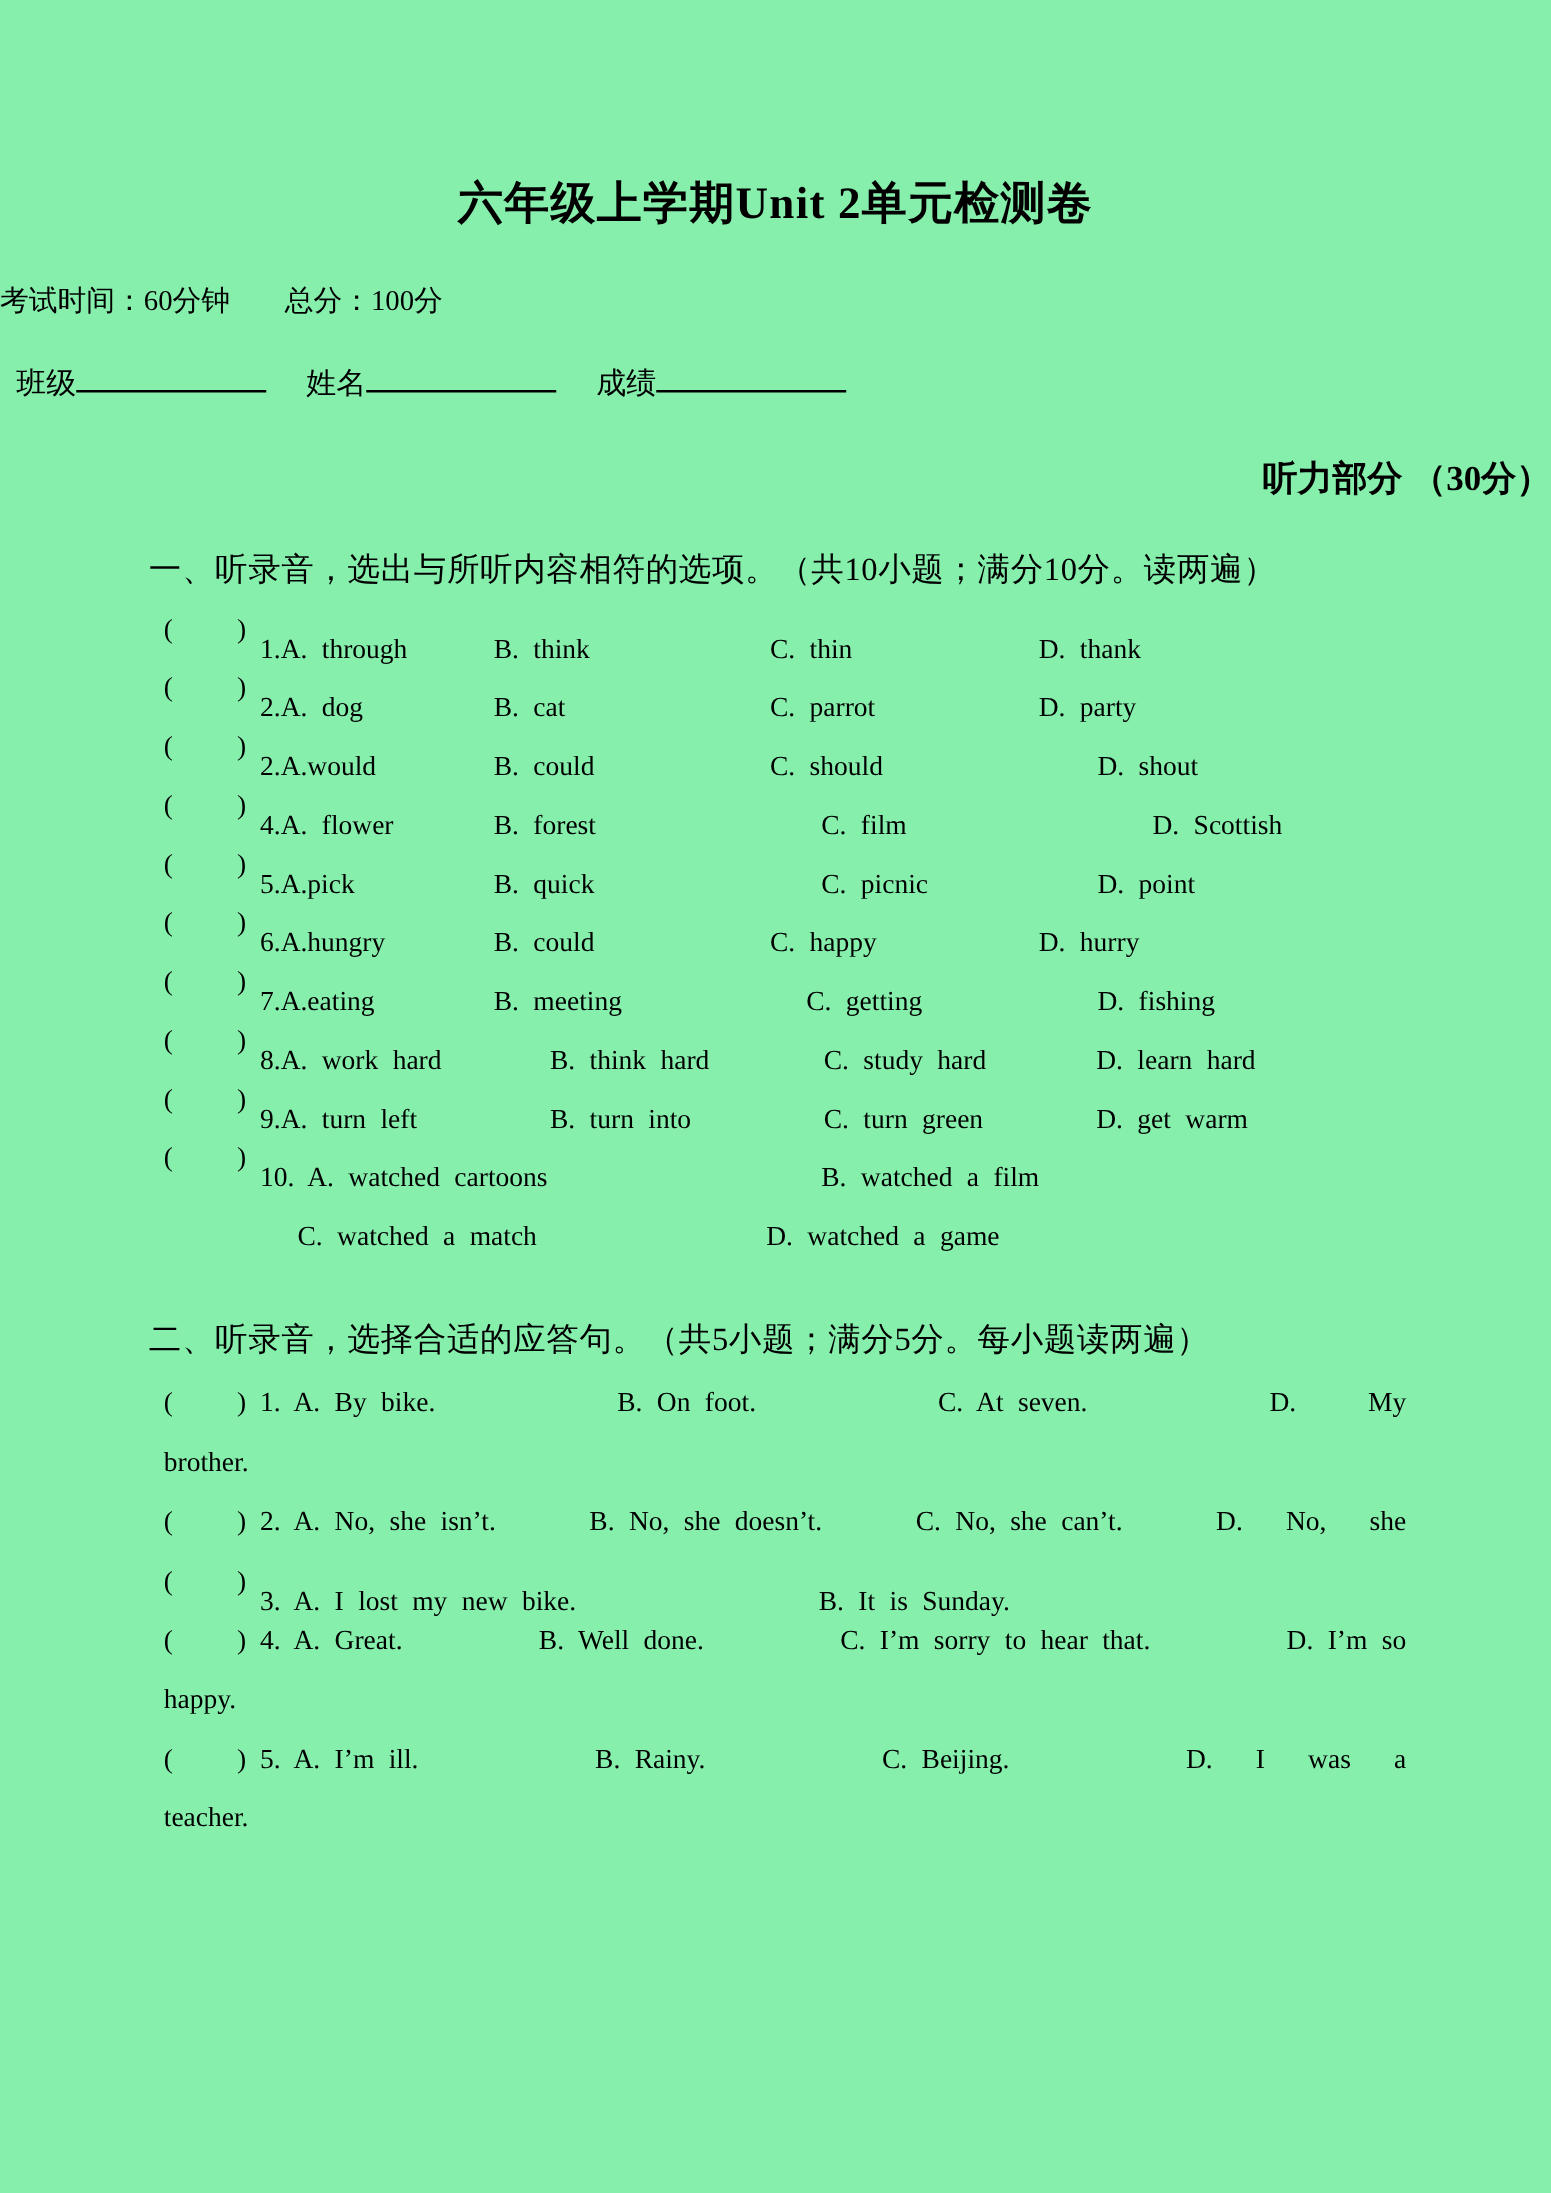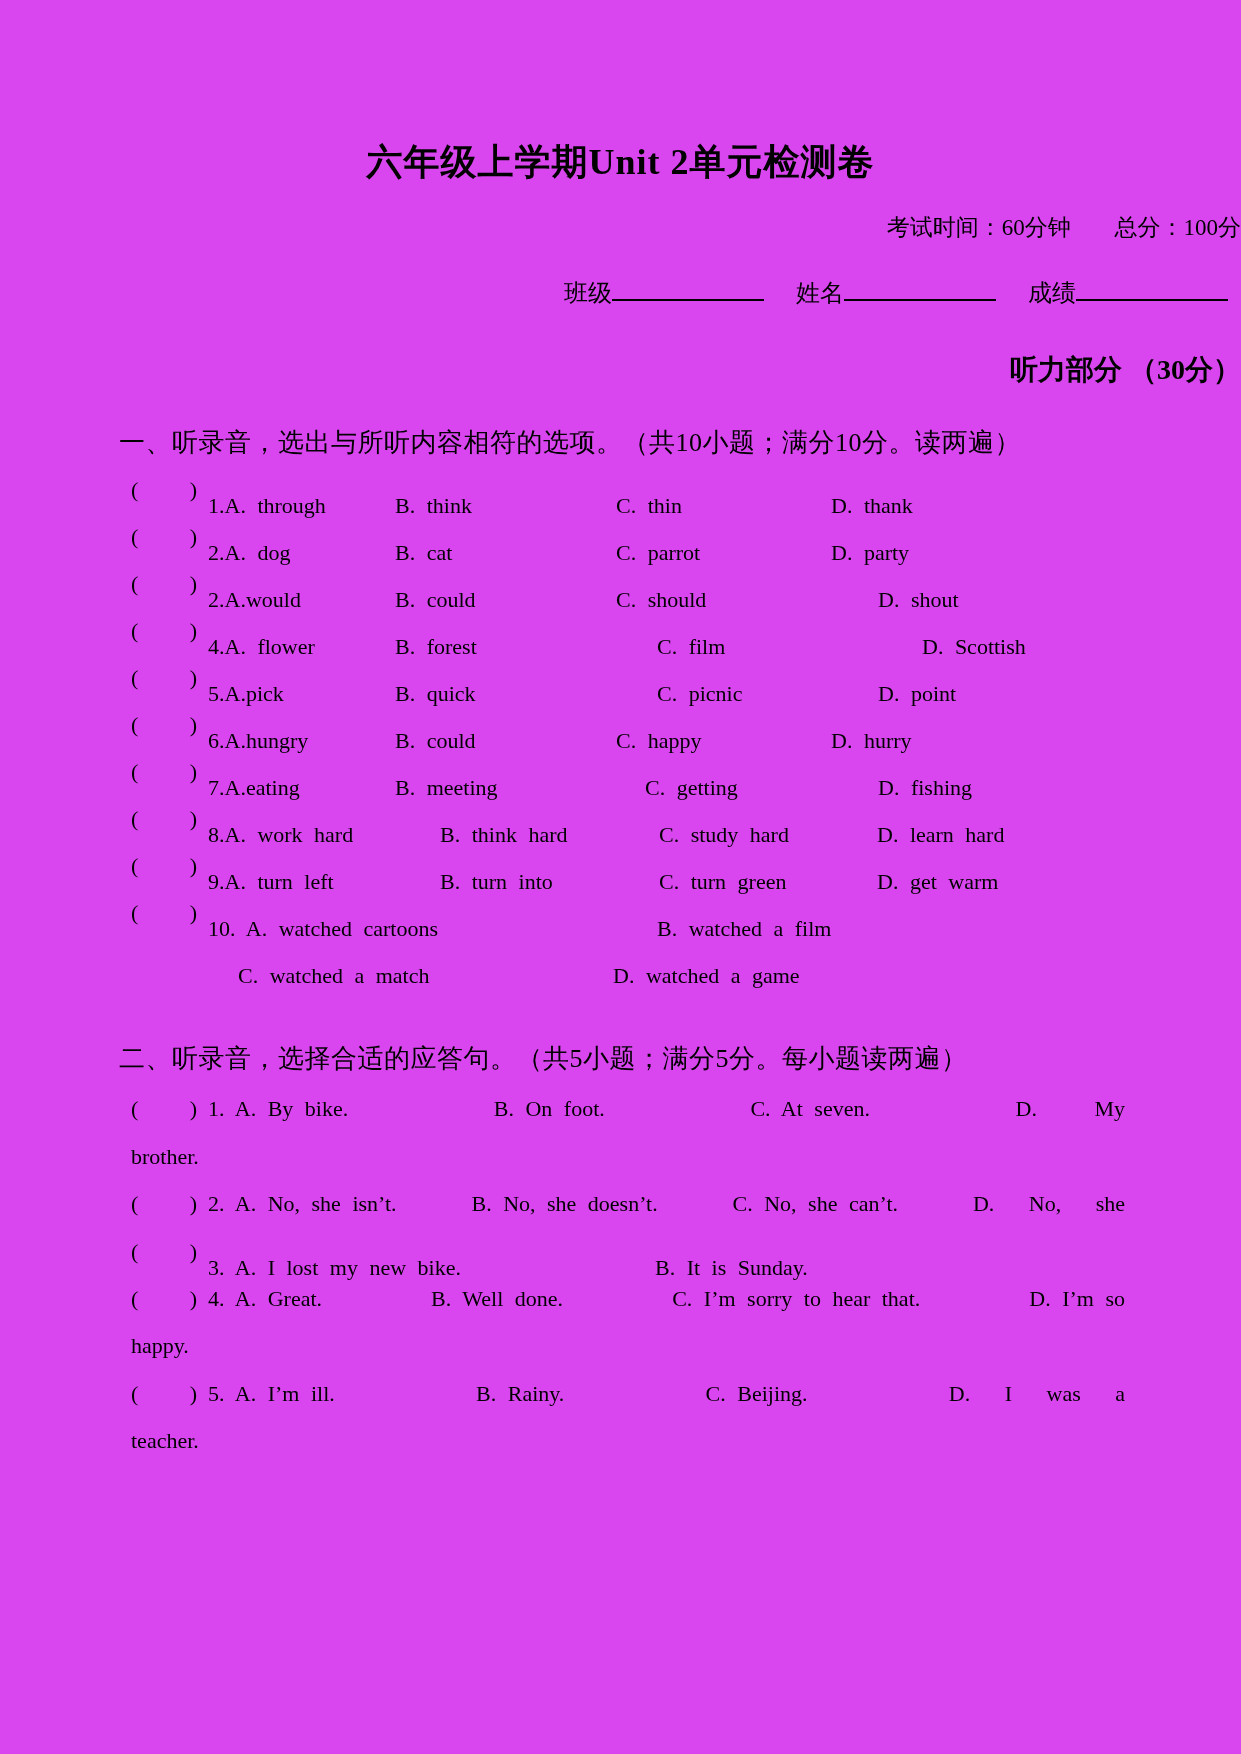--- a/index.html
+++ b/index.html
@@ -1,30 +1,30 @@
 <!DOCTYPE html>
 <html><head>
 <meta charset="utf-8">
 <style>
   html,body{margin:0;padding:0;}
   body{
     width:1241px;height:1754px;background:#ffffff;color:#000;
     font-family:"Liberation Serif","DejaVu Serif",serif;
   }
-  .page{position:relative;width:1241px;height:1754px;background:#d946ef;overflow:hidden;}
+  .page{position:relative;width:1241px;height:1754px;background:#86efac;overflow:hidden;}
 
   .title{
     margin:0;padding-top:138px;text-align:center;
     font-size:36px;font-weight:bold;letter-spacing:1px;
   }
-  .meta{margin-top:25px;text-align:right;font-size:23px;word-spacing:4px;}
+  .meta{margin-top:38px;text-align:left;font-size:23px;word-spacing:4px;}
   .meta .meta-item{display:inline-block;}
   .meta .meta-item + .meta-item{margin-left:34px;}
 
-  .fields{margin-top:32px;text-align:right;font-size:24px;}
+  .fields{margin-top:32px;text-align:left;font-size:24px;}
   .field{display:inline-block;margin:0 13px;}
   .blank-line{
     display:inline-block;width:152px;height:24px;
     border-bottom:2px solid #000;vertical-align:baseline;
   }
 
   .sec-title{margin:42px 0 0 0;text-align:right;font-size:28px;font-weight:bold;}
 
   .part-heading{
     margin:36px 0 0 119px;font-size:26px;font-weight:normal;

